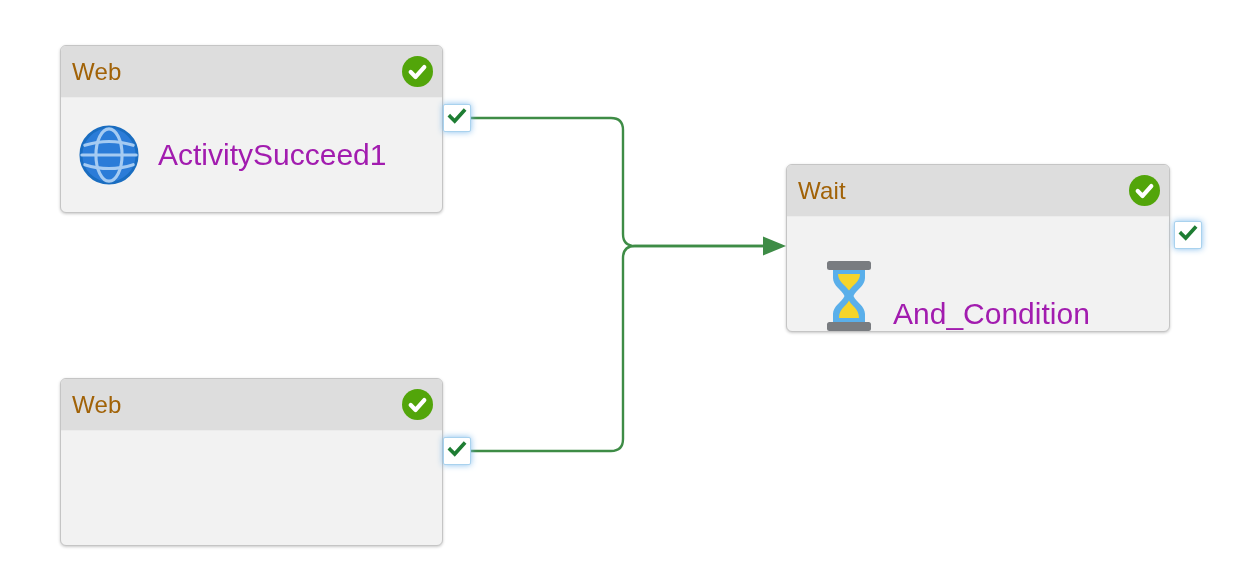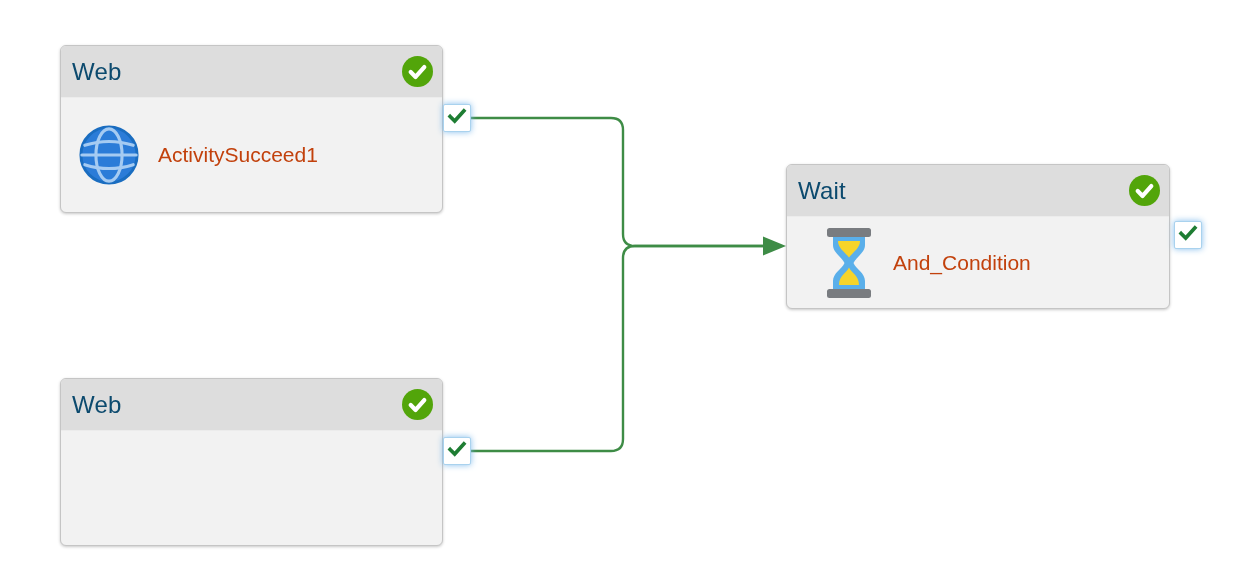--- a/index.html
+++ b/index.html
@@ -18,27 +18,27 @@
     position:absolute;box-sizing:border-box;
     background:#f2f2f2;border:1px solid #c5c5c5;border-radius:6px;
     box-shadow:0 1px 3px rgba(0,0,0,.22);
     cursor:pointer;
   }
   .node-header{
     height:52px;background:#dddddd;border-radius:5px 5px 0 0;
     border-bottom:1px solid #ececec;
     display:flex;align-items:center;padding:0 9px 0 11px;box-sizing:border-box;
   }
-  .node-type{font-size:24px;color:#0c4a6e;flex:1;letter-spacing:.2px;}
+  .node-type{font-size:24px;color:#a16207;flex:1;letter-spacing:.2px;}
   .status-badge{width:31px;height:31px;display:flex;flex:none;}
   .node-body{display:flex;align-items:center;height:calc(100% - 52px);}
   .node-web  .node-body{padding-left:17px;gap:18px;}
-  .node-wait .node-body{padding-left:39px;gap:21px;}
+  .node-wait .node-body{padding-left:39px;gap:21px;align-items:flex-end;}
   .node-icon{display:flex;flex:none;}
-  .node-name{font-size:21px;color:#c2410c;white-space:nowrap;}
+  .node-name{font-size:30px;color:#a21caf;white-space:nowrap;}
 
   .port{
     position:absolute;width:28px;height:28px;box-sizing:border-box;
     background:#ffffff;border:1px solid #a9d2ee;border-radius:2px;
     box-shadow:0 0 6px rgba(125,185,235,.95);
     display:flex;align-items:center;justify-content:center;
     cursor:crosshair;
   }
 </style>
 </head>
@@ -83,21 +83,21 @@
       <span class="node-type">Web</span>
       <span class="status-badge">
         <svg width="31" height="31" viewBox="0 0 32 32">
           <circle cx="16" cy="16" r="16" fill="#52a50a"></circle>
           <path d="M9 16.6 L14 21.6 L23 11.4" fill="none" stroke="#ffffff" stroke-width="4.4" stroke-linecap="round" stroke-linejoin="round"></path>
         </svg>
       </span>
     </div>
   </div>
 
-  <div class="node node-wait" style="left:786px;top:164px;width:384px;height:145px">
+  <div class="node node-wait" style="left:786px;top:164px;width:384px;height:168px">
     <div class="node-header">
       <span class="node-type">Wait</span>
       <span class="status-badge">
         <svg width="31" height="31" viewBox="0 0 32 32">
           <circle cx="16" cy="16" r="16" fill="#52a50a"></circle>
           <path d="M9 16.6 L14 21.6 L23 11.4" fill="none" stroke="#ffffff" stroke-width="4.4" stroke-linecap="round" stroke-linejoin="round"></path>
         </svg>
       </span>
     </div>
     <div class="node-body">

